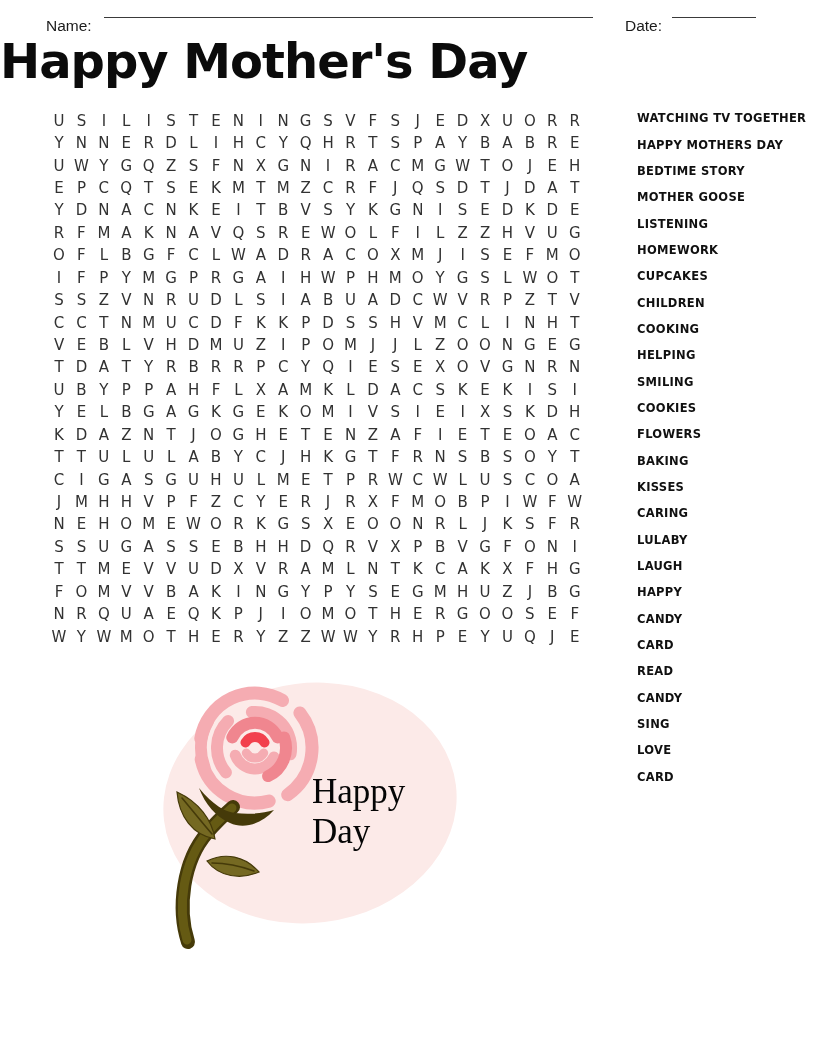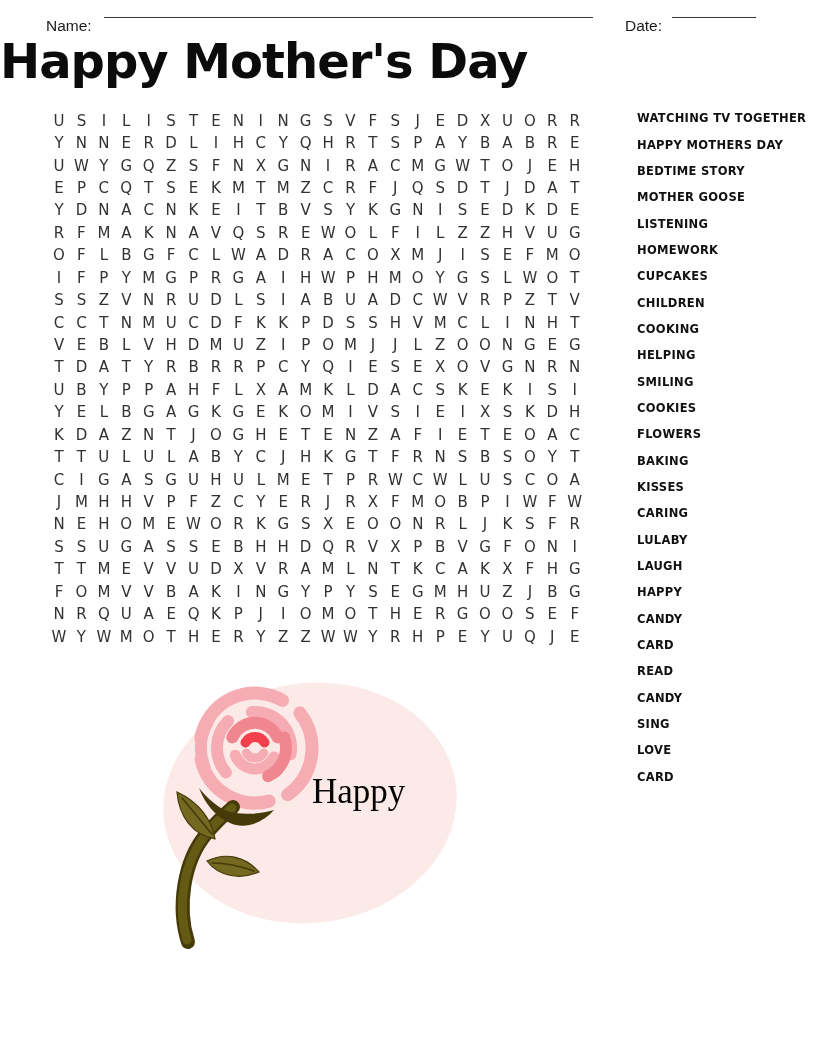--- a/index.html
+++ b/index.html
@@ -712,15 +712,16 @@
       <path class="calyx" d="M44 123 C 58 140 70 147 80 148 C 96 150 108 148 119 145 C 106 160 88 164 75 158 C 61 152 50 139 44 123 Z"></path>
       <path class="leaf" d="M22 127 C 24 152 38 170 60 174 C 57 155 44 137 22 127 Z"></path>
       <path class="vein" d="M27 133 C 38 146 49 160 57 169"></path>
       <path class="leaf" d="M52 196 C 70 187 90 191 104 207 C 86 215 64 212 52 196 Z"></path>
       <path class="vein" d="M57 198 C 72 198 88 202 99 206"></path>
     </g>
   </svg>
 
   <div class="rose-caption">
     <div>Happy</div>
+    <div>Day</div>
   </div>
 
 </div>
 
 </body></html>

